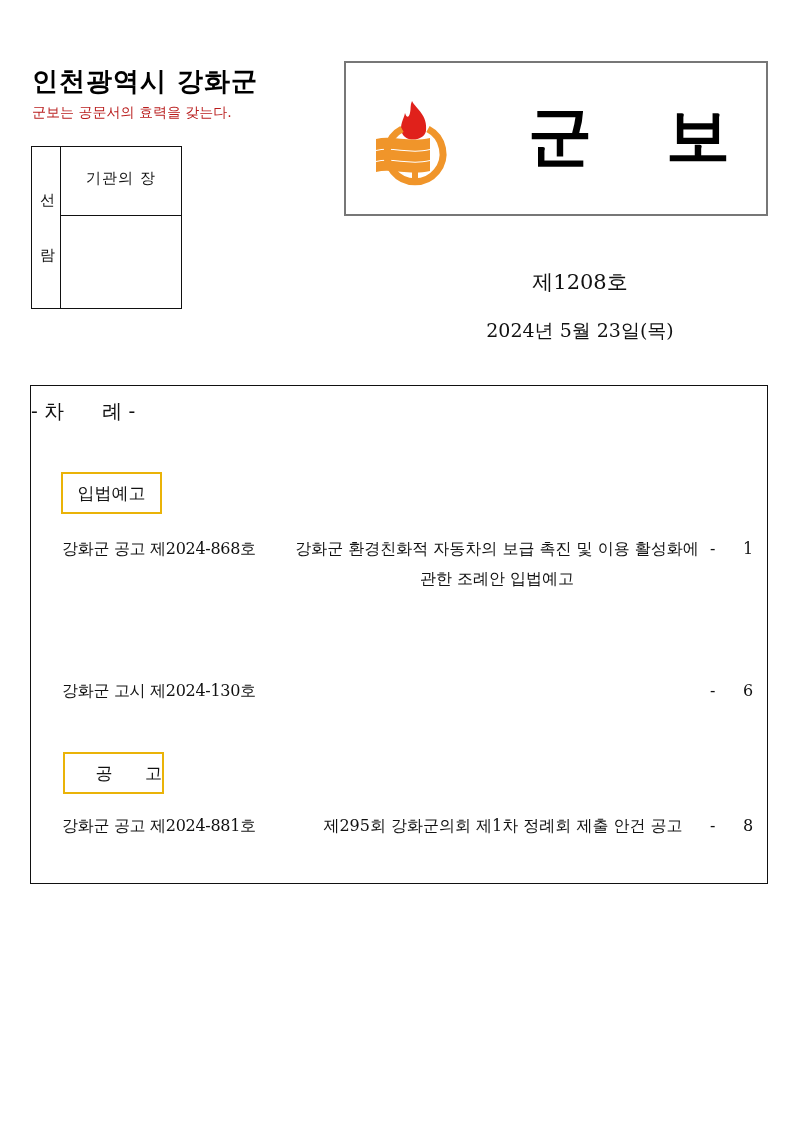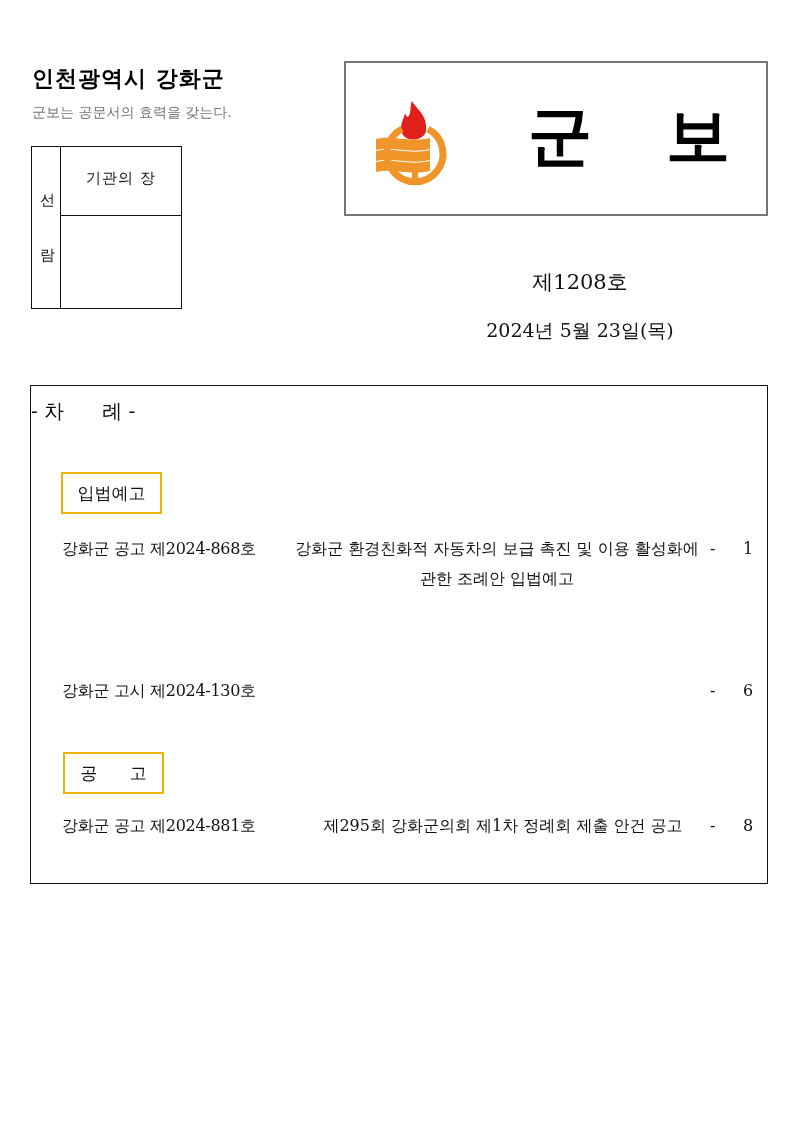--- a/index.html
+++ b/index.html
@@ -5,25 +5,25 @@
   html, body { margin: 0; padding: 0; background: #ffffff; }
   body {
     width: 800px; height: 1130px; position: relative; overflow: hidden;
     font-family: "DejaVu Serif", "Liberation Serif", serif; color: #111;
   }
   .abs { position: absolute; }
 
   
   .org-title {
     left: 32px; top: 64px; font-family: "DejaVu Sans", "Liberation Sans", sans-serif;
-    font-weight: bold; font-size: 22px; letter-spacing: 1px; color: #000;
+    font-weight: bold; font-size: 26px; letter-spacing: 1px; color: #000;
   }
   .org-sub {
     left: 32px; top: 104px; font-family: "DejaVu Sans", "Liberation Sans", sans-serif;
-    font-size: 14px; color: #737373;
+    font-size: 14px; color: #b91c1c;
   }
 
   
   .approval {
     left: 31px; top: 146px; width: 151px; height: 163px;
     border: 1.5px solid #111; box-sizing: border-box;
   }
   .approval .side {
     position: absolute; left: 0; top: 0; width: 29px; height: 100%;
     border-right: 1.5px solid #111; box-sizing: border-box;
@@ -113,18 +113,18 @@
   <div class="cat-box" style="left:30px; top:86px; width:101px; height:42px;">입법예고</div>
   <div class="entry-id" style="top:148px;">강화군 공고 제2024-868호</div>
   <div class="entry-title" style="top:148px; width:418px;">강화군 환경친화적 자동차의 보급 촉진 및 이용 활성화에 관한 조례안 입법예고</div>
   <div class="entry-dash" style="top:148px;">-</div>
   <div class="entry-page" style="top:148px;">1</div>
 
   <div class="entry-id" style="top:290px;">강화군 고시 제2024-130호</div>
   <div class="entry-dash" style="top:290px;">-</div>
   <div class="entry-page" style="top:290px;">6</div>
 
-  <div class="cat-box" style="left:32px; top:366px; width:101px; height:42px;">공      고</div>
+  <div class="cat-box" style="left:32px; top:366px; width:101px; height:42px;text-align:right;">공      고</div>
   <div class="entry-id" style="top:425px;">강화군 공고 제2024-881호</div>
   <div class="entry-title" style="top:425px;">제295회 강화군의회 제1차 정례회 제출 안건 공고</div>
   <div class="entry-dash" style="top:425px;">-</div>
   <div class="entry-page" style="top:425px;">8</div>
 </div>
 
 </body></html>

